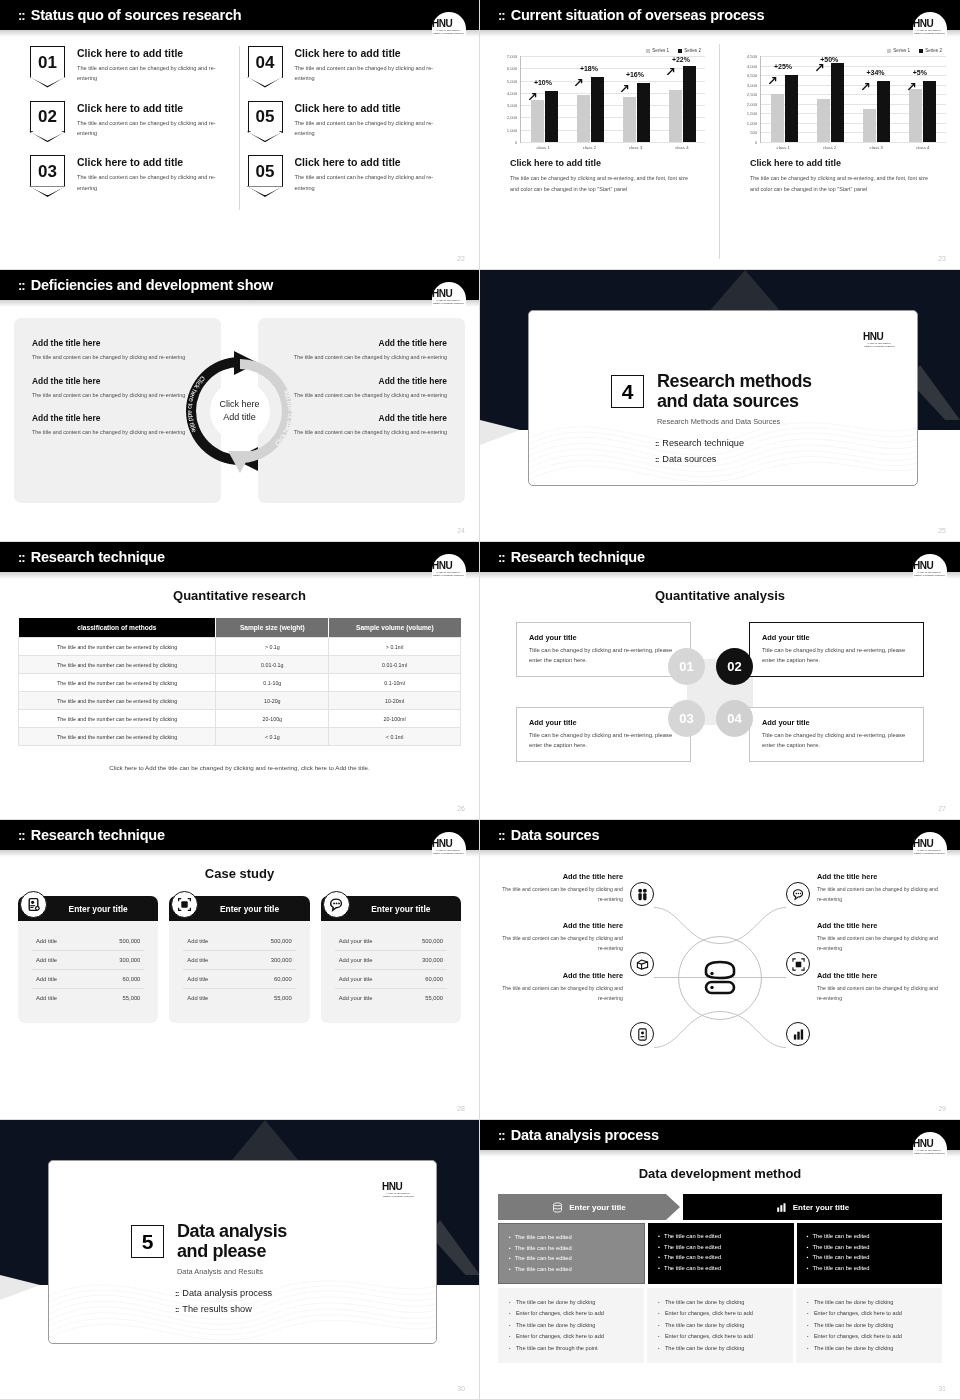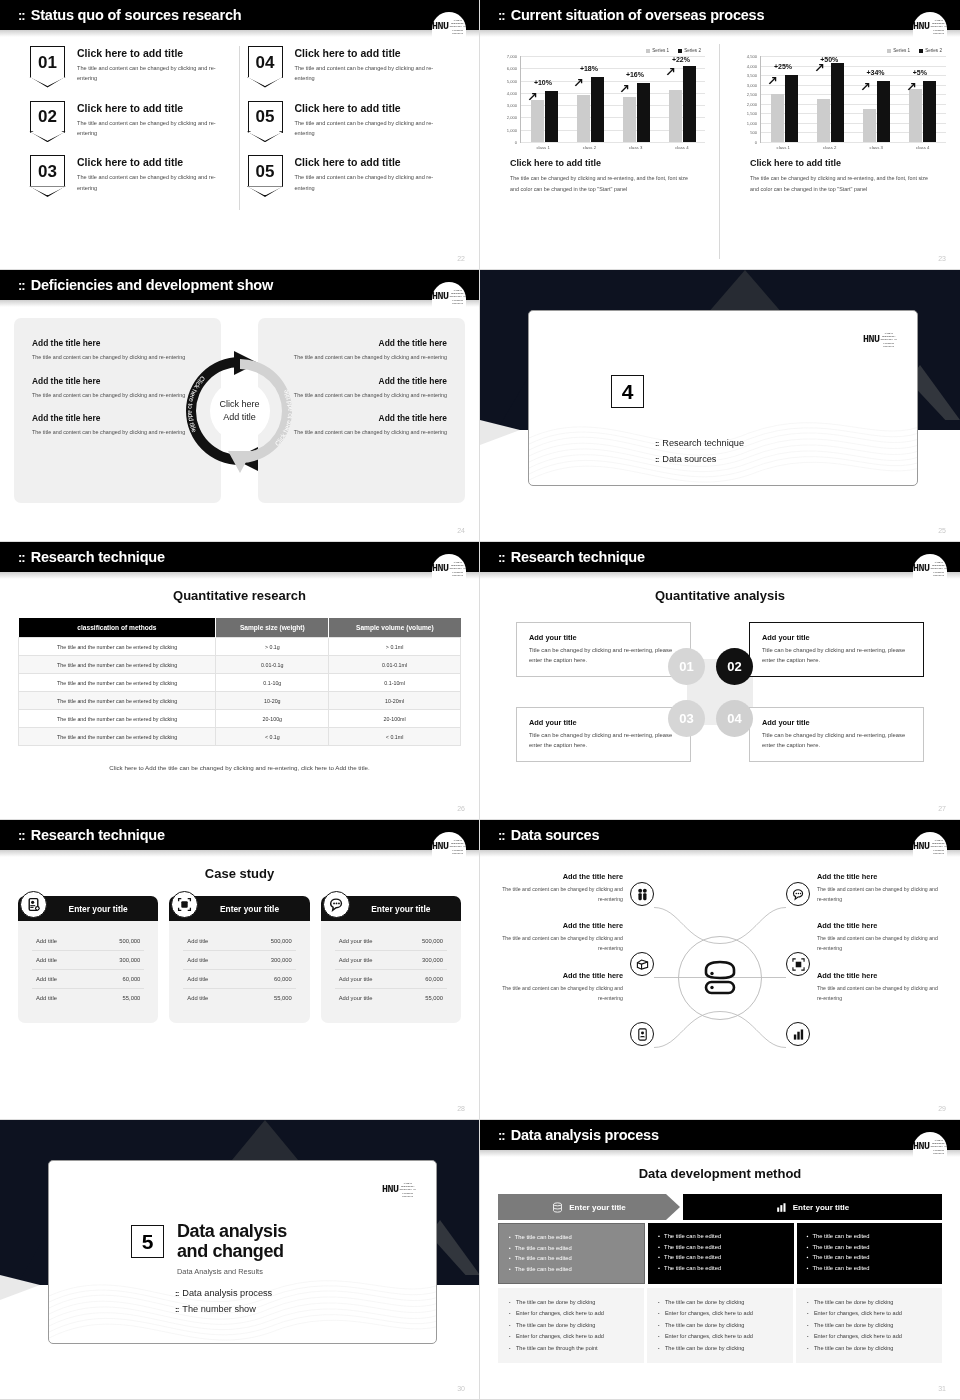--- a/index.html
+++ b/index.html
@@ -13,22 +13,22 @@
   .slide:nth-child(2n){ border-right:none; }
 
   
   .hdr { position:absolute; left:0; top:0; width:100%; height:30px; background:#000; display:flex; align-items:center; }
   .hdr .dots { color:#fff; font-size:13px; font-weight:700; margin-left:18px; letter-spacing:-1px; }
   .hdr h1 { color:#fff; font-size:14.5px; font-weight:700; margin-left:6px; letter-spacing:-.2px; }
   .hdr-shadow { position:absolute; left:0; top:30px; width:100%; height:7px; background:linear-gradient(#cfcfcf,#ffffff); }
 
   
   .logo { position:absolute; right:13px; top:12px; width:34px; height:30px; background:#fff;
-          border-radius:17px 17px 3px 3px; display:flex; flex-direction:row; align-items:center; justify-content:center;
-          box-shadow:0 0 0 0 transparent;font-family:Liberation Mono, monospace; }
+          border-radius:17px 17px 3px 3px; display:flex; flex-direction:column; align-items:flex-start; justify-content:center;
+          box-shadow:0 0 0 0 transparent; }
   .logo .lg-main { font-size:10px; font-weight:700; color:#111; letter-spacing:-.5px; line-height:1; }
   .logo .lg-sub { font-size:2.4px; color:#333; line-height:1.35; text-align:center; transform:scale(.95); }
 
   .pgno { position:absolute; right:14px; bottom:7px; font-size:7px; color:#c9c9c9; }
 
   
   .s1-wrap { position:absolute; left:0; top:46px; width:100%; padding:0 22px; display:flex; }
   .s1-col { width:50%; padding:0 8px; }
   .s1-col.left { border-right:1px solid #d8d8d8; }
   .s1-item { display:flex; margin-bottom:17px; }
@@ -470,20 +470,24 @@
           <path d="M0,54 C80,16 140,84 220,49 C300,18 350,64 400,39"></path>
           <path d="M0,48 C80,12 140,78 220,43 C300,14 350,58 400,33"></path>
         </g>
       </svg>
       <div class="logo">
         <div class="lg-main">HNU</div>
         <div class="lg-sub">HANNAM UNIVERSITY<br>Institute of Graduate Research</div>
       </div>
       <div class="inner">
         <div class="secnum">4</div>
+        <div class="sectxt">
+          <h2><span>Research methods</span><br><span>and data sources</span></h2>
+          <div class="sub">Research Methods and Data Sources</div>
+        </div>
       </div>
       <div class="secbul">
         <div><b>::</b><span>Research technique</span></div>
         <div><b>::</b><span>Data sources</span></div>
       </div>
     </div>
     <div class="pgno">25</div>
   </div>
 
   <div class="slide">
@@ -830,27 +834,27 @@
           <path d="M0,48 C80,12 140,78 220,43 C300,14 350,58 400,33"></path>
         </g>
       </svg>
       <div class="logo">
         <div class="lg-main">HNU</div>
         <div class="lg-sub">HANNAM UNIVERSITY<br>Institute of Graduate Research</div>
       </div>
       <div class="inner">
         <div class="secnum">5</div>
         <div class="sectxt">
-          <h2><span>Data analysis</span><br><span>and changed</span></h2>
+          <h2><span>Data analysis</span><br><span>and please</span></h2>
           <div class="sub">Data Analysis and Results</div>
         </div>
       </div>
       <div class="secbul">
         <div><b>::</b><span>Data analysis process</span></div>
-        <div><b>::</b><span>The number show</span></div>
+        <div><b>::</b><span>The results show</span></div>
       </div>
     </div>
     <div class="pgno">30</div>
   </div>
 
   <div class="slide">
     <div class="hdr">
       <span class="dots">::</span>
       <h1>Data analysis process</h1>
     </div>

